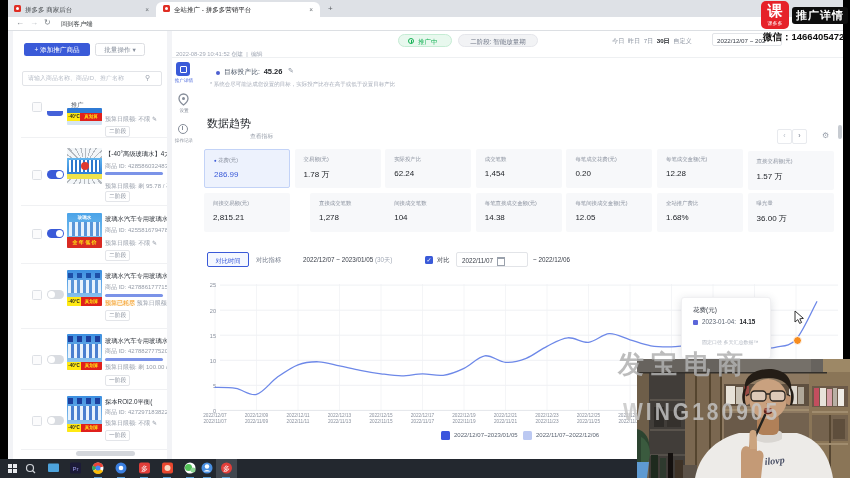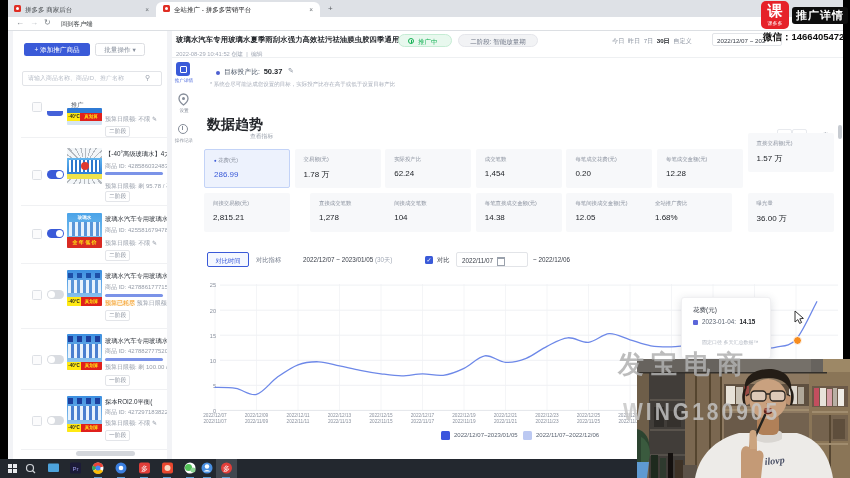--- a/index.html
+++ b/index.html
@@ -149,21 +149,20 @@
           <div class="rstrip" style="left:14px;top:28px;width:21px;height:8px;line-height:8px;">真划算</div>
         </div>
         <div class="row-t" style="left:92px;top:367px;width:66px;">探本ROI2.0平衡(</div>
         <div class="row-g" style="left:92px;top:377px;width:66px;">商品 ID: 427297183822</div>
         <div class="row-g" style="left:92px;top:388px;width:60px;">预算日限额: 不限 ✎</div>
         <div class="row-tag" style="left:92px;top:399px;">一阶段</div>
         <div class="divid" style="top:418px;"></div>
         <div style="position:absolute;left:63px;top:420px;width:59px;height:5px;border-radius:3px;background:#d4d7dc;"></div>
       </div>
       <div id="mainpanel">
-        <div style="position:absolute;left:4px;top:4px;font-size:7.3px;font-weight:bold;color:#23262b;letter-spacing:0.15px;">玻璃水汽车专用玻璃水夏季雨刮水强力高效祛污祛油膜虫胶四季通用</div>
         <div style="position:absolute;left:226px;top:3px;width:54px;height:13px;border-radius:7px;background:#e8f8ee;border:1px solid #c5ecd4;box-sizing:border-box;">
           <span style="position:absolute;left:9px;top:3px;width:6px;height:6px;border:1px solid #12b153;border-radius:50%;box-sizing:border-box;"></span>
           <span style="position:absolute;left:11.5px;top:5px;width:1.5px;height:2.5px;background:#12b153;"></span>
           <span style="position:absolute;left:19px;top:2.5px;font-size:6.5px;color:#12b153;">推广中</span>
         </div>
         <div style="position:absolute;left:286px;top:3px;width:80px;height:13px;border-radius:7px;background:#f2f3f5;border:1px solid #e5e6eb;color:#6d7585;font-size:6.5px;text-align:center;line-height:13px;box-sizing:border-box;">二阶段: 智能放量期</div>
         <div style="position:absolute;left:4px;top:19px;font-size:5.8px;color:#a3aab6;">2022-08-29 10:41:52 创建&nbsp;&nbsp;|&nbsp;&nbsp;编辑</div>
         <div style="position:absolute;left:440px;top:6px;font-size:6.2px;color:#878f9c;">今日&nbsp;&nbsp;昨日&nbsp;&nbsp;7日&nbsp;&nbsp;<b style="color:#23262b;">30日</b>&nbsp;&nbsp;自定义</div>
         <div style="position:absolute;left:540px;top:2px;width:70px;height:13px;border:1px solid #e2e4e8;border-radius:2px;font-size:6.2px;color:#3c414b;line-height:13px;padding-left:4px;box-sizing:border-box;">2022/12/07 ~ 202</div>
         <div style="position:absolute;left:0;top:26px;width:671px;height:1px;background:#eef0f2;"></div>
@@ -174,25 +173,25 @@
         <svg style="position:absolute;left:6px;top:62px;" width="11" height="13">
             <path d="M5.5 1 C8 1 10 3 10 5.5 C10 8 7.5 10.5 5.5 12 C3.5 10.5 1 8 1 5.5 C1 3 3 1 5.5 1 Z" fill="none" stroke="#868d99" stroke-width="1.3"></path>
             <circle cx="5.5" cy="5.5" r="1.5" fill="#868d99"></circle>
           </svg>
         <div style="position:absolute;left:1px;top:77px;width:22px;font-size:4.6px;color:#868d99;text-align:center;">设置</div>
         <div style="position:absolute;left:6px;top:93px;width:10px;height:10px;border:1.2px solid #868d99;border-radius:50%;box-sizing:border-box;"></div>
         <div style="position:absolute;left:10px;top:95px;width:1px;height:4px;background:#868d99;"></div>
         <div style="position:absolute;left:1px;top:107px;width:22px;font-size:4.6px;color:#868d99;text-align:center;">操作记录</div>
 
         <div style="position:absolute;left:44px;top:40px;width:4px;height:4px;border-radius:50%;background:#4d5fd0;"></div>
-        <div style="position:absolute;left:52px;top:36px;font-size:6.8px;color:#4e5969;">目标投产比:&nbsp;&nbsp;<b style="color:#23262b;font-size:7.5px;">50.37</b></div>
+        <div style="position:absolute;left:52px;top:36px;font-size:6.8px;color:#4e5969;">目标投产比:&nbsp;&nbsp;<b style="color:#23262b;font-size:7.5px;">45.26</b></div>
         <div style="position:absolute;left:116px;top:36px;font-size:7px;color:#878f9c;">✎</div>
         <div style="position:absolute;left:38px;top:50px;font-size:5.5px;color:#a8aeba;">* 系统会尽可能达成您设置的目标，实际投产比存在高于或低于设置目标产比</div>
 
-        <div style="position:absolute;left:35px;top:85px;font-size:14px;font-weight:bold;color:#23262b;">数据趋势</div>
+        <div style="position:absolute;left:35px;top:85px;font-size:11px;font-weight:normal;color:#23262b;">数据趋势</div>
         <div style="position:absolute;left:78px;top:101px;font-size:5.8px;color:#9aa1ac;">查看指标</div>
         <div style="position:absolute;left:605px;top:98px;width:13px;height:13px;border:1px solid #e8eaee;border-radius:2px;color:#b6bcc6;font-size:7px;text-align:center;line-height:12px;">‹</div>
         <div style="position:absolute;left:620px;top:98px;width:13px;height:13px;border:1px solid #e8eaee;border-radius:2px;color:#6d7585;font-size:7px;text-align:center;line-height:12px;">›</div>
         <div style="position:absolute;left:650px;top:100px;font-size:8px;color:#9aa1ac;">⚙</div>
         <div id="cards">
           <div class="card" style="left:32px;top:118px;background:#edf2fd;border:1px solid #c3d3f7;box-sizing:border-box;">
             <div class="lb"><span style="color:#3a5ad8;font-size:4.5px;">●</span> 花费(元)</div>
               <div class="vl" style="color:#3a5ad8;">286.99</div>
             </div>
           <div class="card" style="left:122.6px;top:118px;">
@@ -208,21 +207,21 @@
               <div class="vl">1,454</div>
             </div>
           <div class="card" style="left:394.4px;top:118px;">
               <div class="lb">每笔成交花费(元)</div>
               <div class="vl">0.20</div>
             </div>
           <div class="card" style="left:485px;top:118px;">
               <div class="lb">每笔成交金额(元)</div>
               <div class="vl">12.28</div>
             </div>
-          <div class="card" style="left:575.6px;top:102px;text-decoration:underline;">
+          <div class="card" style="left:575.6px;top:120px;text-decoration:underline;">
               <div class="lb">直接交易额(元)</div>
               <div class="vl">1.57 万</div>
             </div>
           <div class="card" style="left:32px;top:162px;">
               <div class="lb">间接交易额(元)</div>
               <div class="vl">2,815.21</div>
             </div>
           <div class="card" style="left:138px;top:162px;">
               <div class="lb">直接成交笔数</div>
               <div class="vl">1,278</div>
@@ -232,21 +231,21 @@
               <div class="vl">104</div>
             </div>
           <div class="card" style="left:303.8px;top:162px;">
               <div class="lb">每笔直接成交金额(元)</div>
               <div class="vl">14.38</div>
             </div>
           <div class="card" style="left:394.4px;top:162px;">
               <div class="lb">每笔间接成交金额(元)</div>
               <div class="vl">12.05</div>
             </div>
-          <div class="card" style="left:474px;top:162px;">
+          <div class="card" style="left:485px;top:162px;">
               <div class="lb">全站推广费比</div>
               <div class="vl">1.68%</div>
             </div>
           <div class="card" style="left:575.6px;top:162px;">
               <div class="lb">曝光量</div>
               <div class="vl">36.00 万</div>
             </div>
         </div>
 
         <div style="position:absolute;left:35px;top:221px;width:42px;height:15px;border:1px solid #3a5ad8;border-radius:2px;color:#3a5ad8;font-size:6.3px;text-align:center;line-height:15px;box-sizing:border-box;background:#f5f8ff;">对比时间</div>

